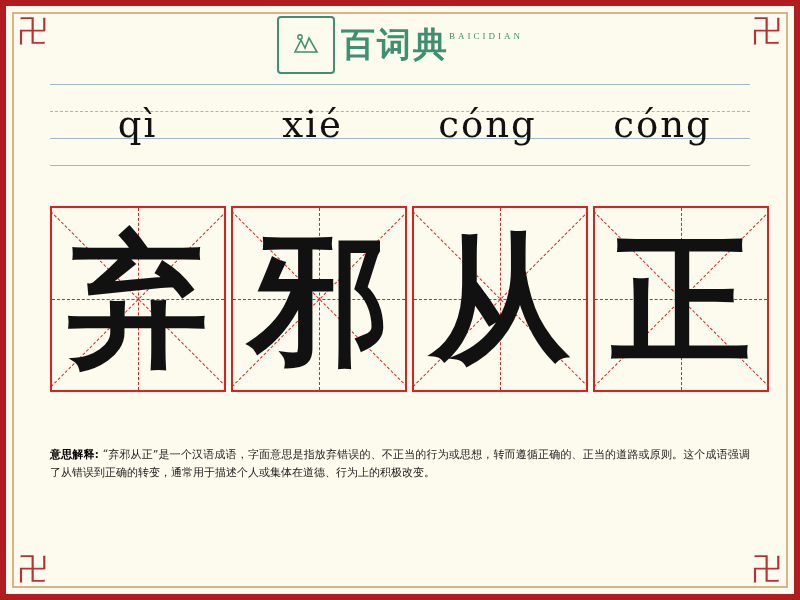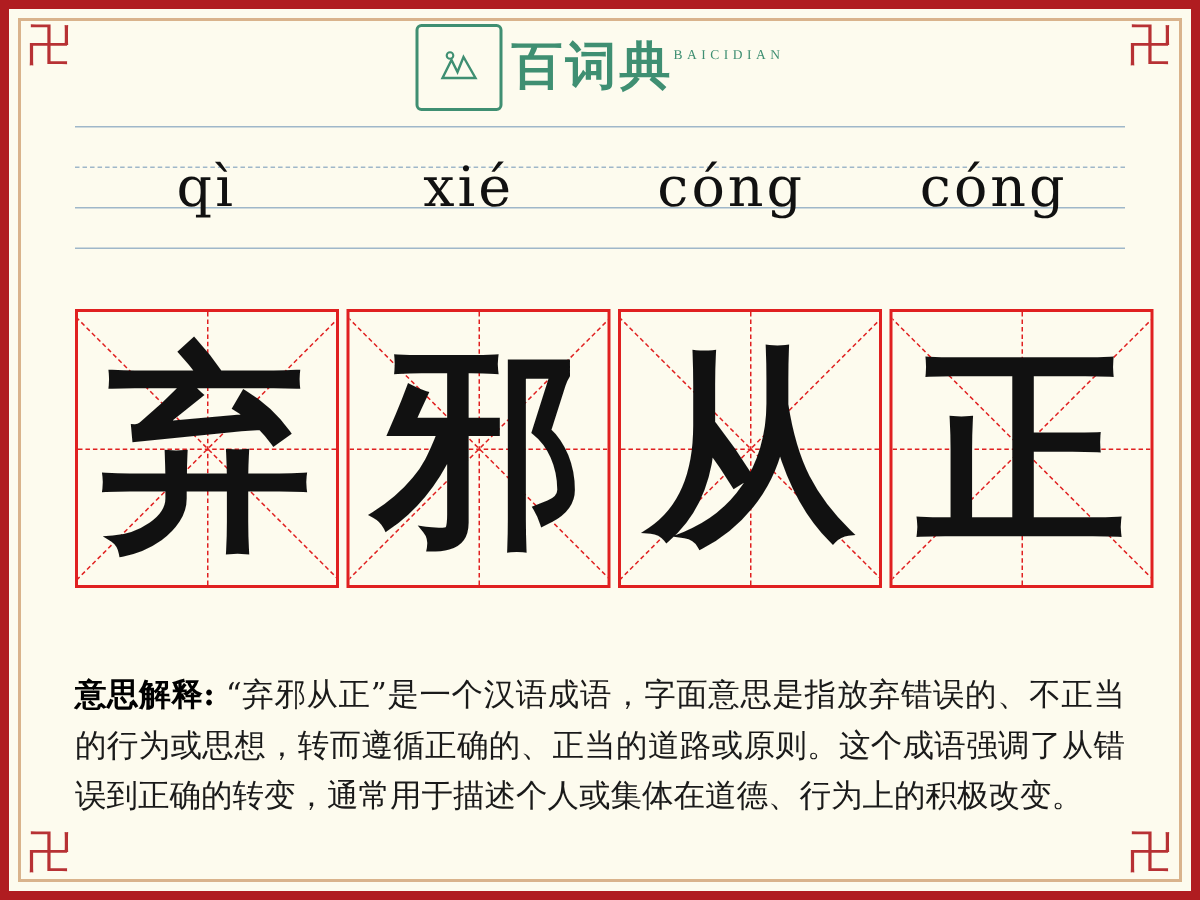--- a/index.html
+++ b/index.html
@@ -186,21 +186,21 @@
     font-family: "DejaVu Serif", serif;
     font-weight: bold;
   }
 
   
   .explain {
     position: absolute;
     left: 44px;
     right: 44px;
     top: 440px;
-    font-size: 21px;
+    font-size: 11px;
     line-height: 1.6;
     color: #1a1a1a;
     font-family: "DejaVu Serif", serif;
     text-align: justify;
   }
   .explain .label {
     font-weight: bold;
     color: #000;
   }
 </style>

